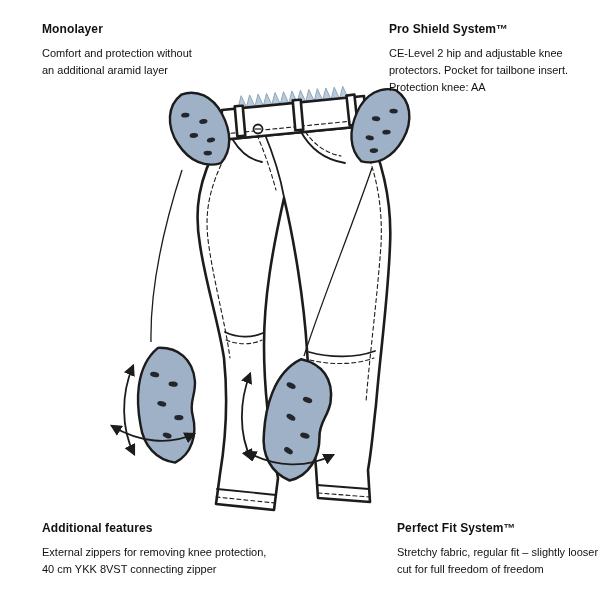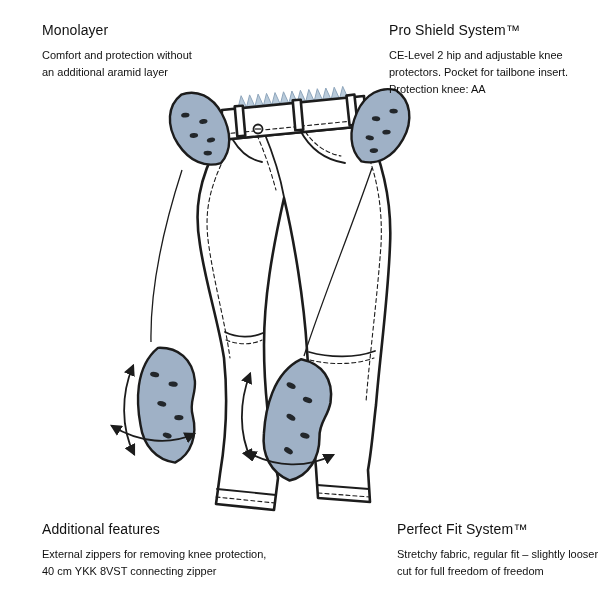--- a/index.html
+++ b/index.html
@@ -3,21 +3,21 @@
 <meta charset="utf-8">
 <style>
   html,body{margin:0;padding:0;}
   body{
     width:600px;height:600px;position:relative;overflow:hidden;
     background:var(--background,#fff);
     font-family:"Liberation Sans","DejaVu Sans",sans-serif;
     color:var(--text,#111);
   }
   .annotation{position:absolute;width:210px;}
-  .annotation h2{font-size:14px;font-weight:normal;margin:0 0 9px 0;letter-spacing:.1px;}
+  .annotation h2{font-size:12px;font-weight:bold;margin:0 0 9px 0;letter-spacing:.1px;}
   .annotation .line{font-size:11px;line-height:1.55;white-space:nowrap;}
   #tl{left:42px;top:22px;}
   #tr{left:389px;top:22px;}
   #bl{left:42px;top:521px;}
   #br{left:389px;top:521px;margin-left:8px;}
   svg#fig{position:absolute;left:0;top:0;}
   .cloth{fill:#fff;stroke:var(--line,#1c1c1c);stroke-width:2.6;stroke-linejoin:round;stroke-linecap:round;}
   .seam{fill:none;stroke:var(--line,#1c1c1c);stroke-width:1.8;stroke-linecap:round;}
   .dash{fill:none;stroke:var(--line,#1c1c1c);stroke-width:1.1;stroke-dasharray:4 3;stroke-linecap:round;}
   .pad{fill:var(--pad,#9fb1c6);stroke:var(--pad-outline,#1c1c1c);stroke-width:2.4;stroke-linejoin:round;}

